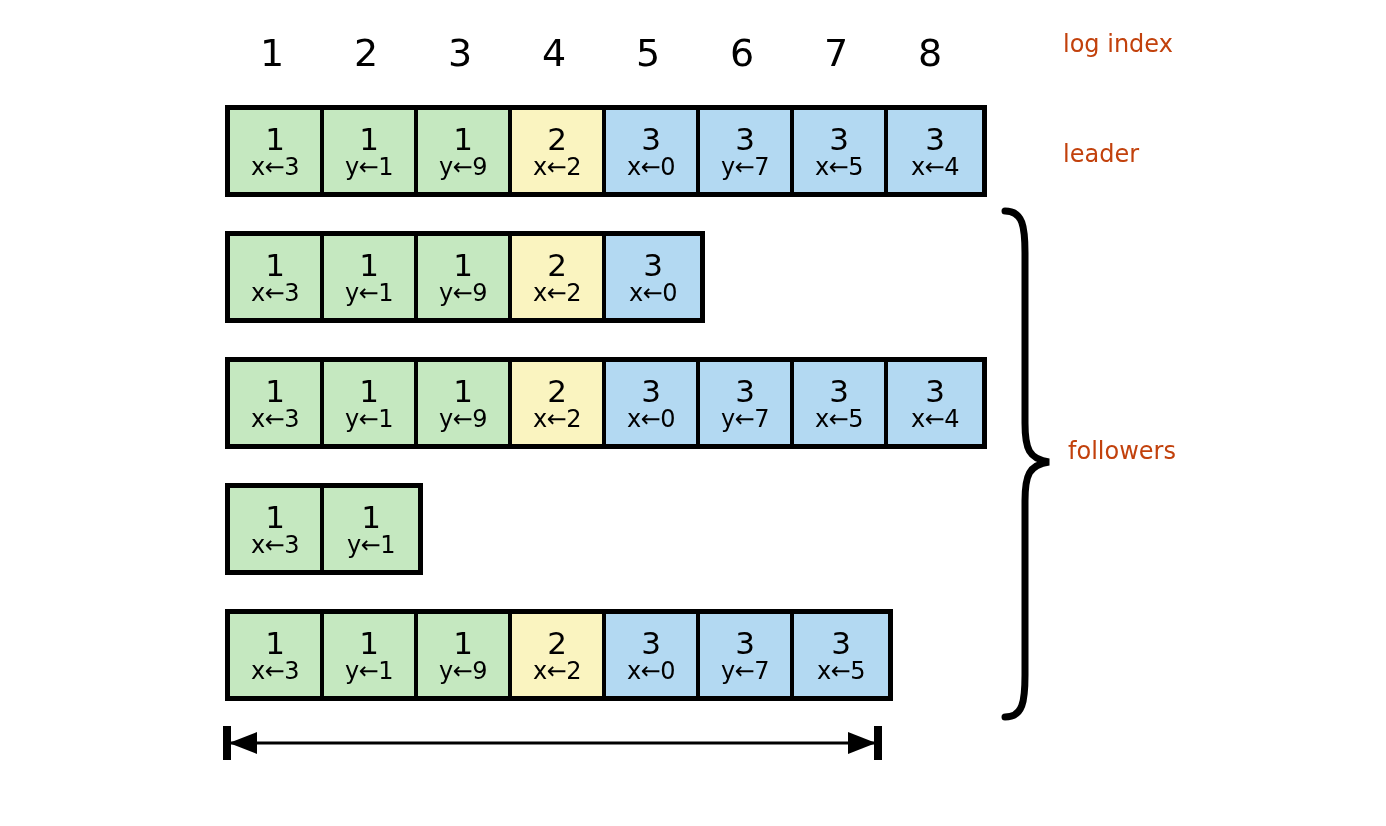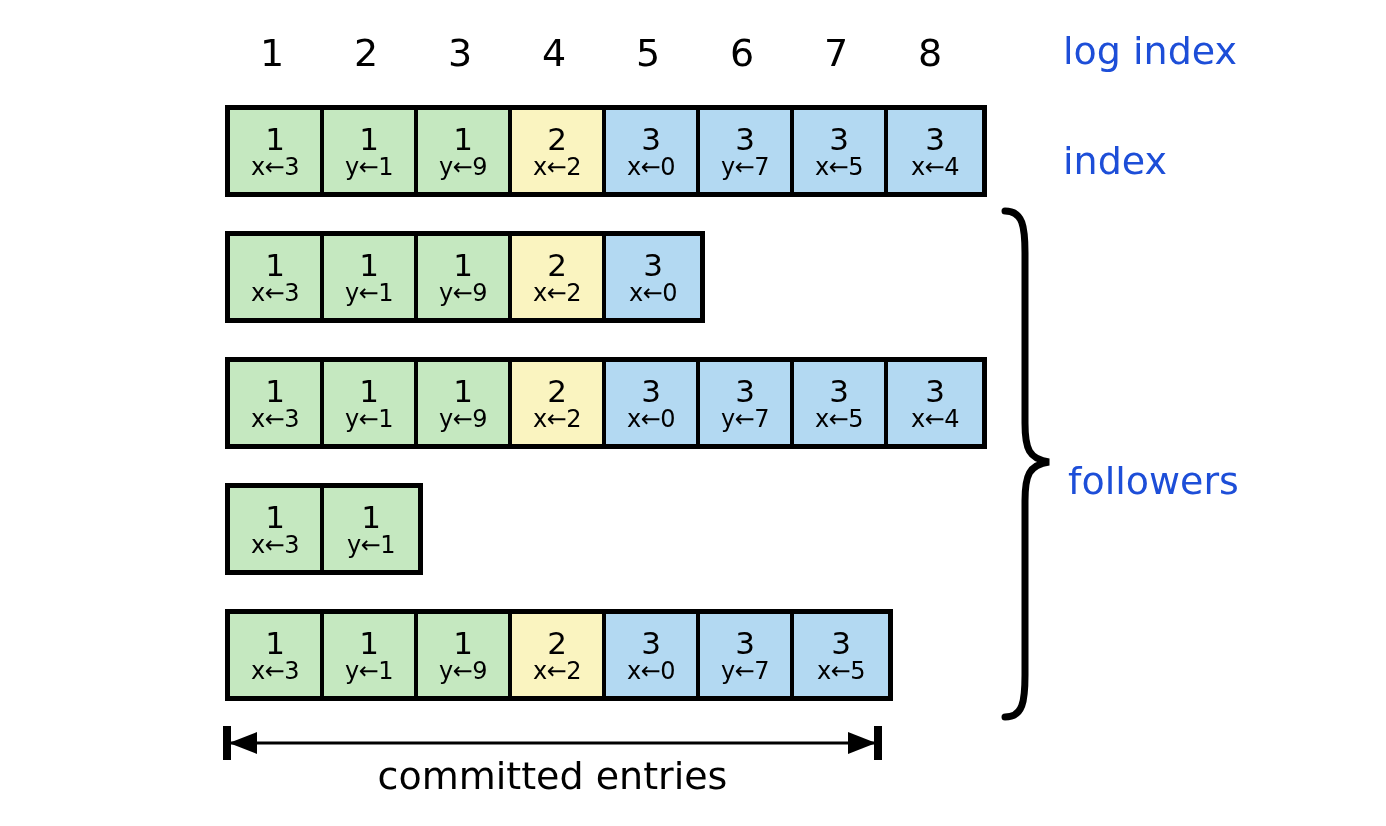--- a/index.html
+++ b/index.html
@@ -73,28 +73,28 @@
     line-height: 1.0;
     letter-spacing: -0.5px;
     white-space: nowrap;
   }
 
   
 
   
   .side-label {
     position: absolute;
-    font-size: 38px;
+    font-size: 24px;
     line-height: 1;
-    color: #1d4ed8;
+    color: #c2410c;
     white-space: nowrap;
   }
   #label-log-index { left: 1063px; top: 32px; }
   #label-leader    { left: 1063px; top: 142px; }
-  #label-followers { left: 1068px; top: 462px; text-align: right; }
+  #label-followers { left: 1068px; top: 439px; text-align: right; }
 
   
   #brace-svg {
     position: absolute;
     left: 995px;
     top: 205px;
     width: 70px;
     height: 525px;
     overflow: visible;
   }
@@ -263,21 +263,21 @@
         </div>
         <div class="entry" style="background: rgb(179, 217, 242);">
           <div class="term">3</div>
           <div class="cmd">x←5</div>
         </div>
       </div>
     </div>
 
   <div class="side-label" id="label-log-index">log index</div>
 
-  <div class="side-label" id="label-leader">index</div>
+  <div class="side-label" id="label-leader">leader</div>
 
   <div class="side-label" id="label-followers">followers</div>
 
   <svg id="brace-svg" viewBox="0 0 70 525" fill="none" xmlns="http://www.w3.org/2000/svg">
     <path d="M10 6 C 28 6, 30 22, 30 48
              L 30 218
              C 30 244, 34 254, 54 257
              C 34 260, 30 270, 30 296
              L 30 470
              C 30 496, 28 512, 10 512" stroke="#000000" stroke-width="7" stroke-linecap="round" fill="none"></path>
@@ -289,15 +289,14 @@
 
     <rect x="659" y="4" width="8" height="34" fill="#000000"></rect>
 
     <line x1="14" y1="21" x2="661" y2="21" stroke="#000000" stroke-width="3"></line>
 
     <polygon points="14,21 42,10 42,32" fill="#000000"></polygon>
 
     <polygon points="661,21 633,10 633,32" fill="#000000"></polygon>
   </svg>
 
-  <div id="label-committed">committed entries</div>
 
 </div>
 
 </body></html>

